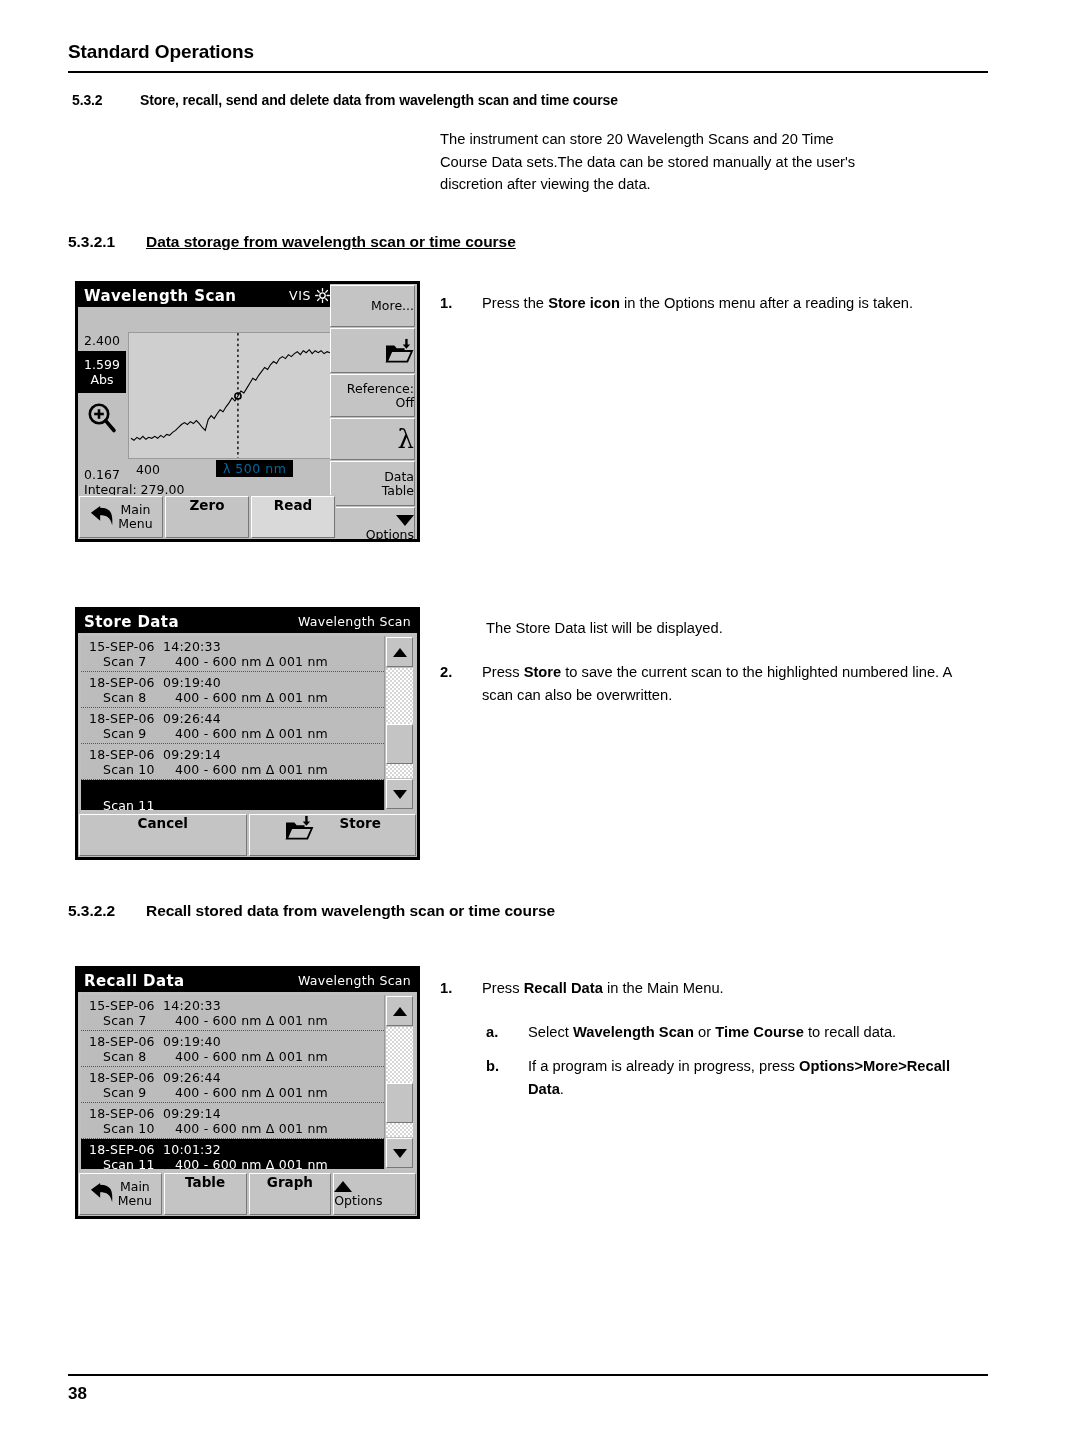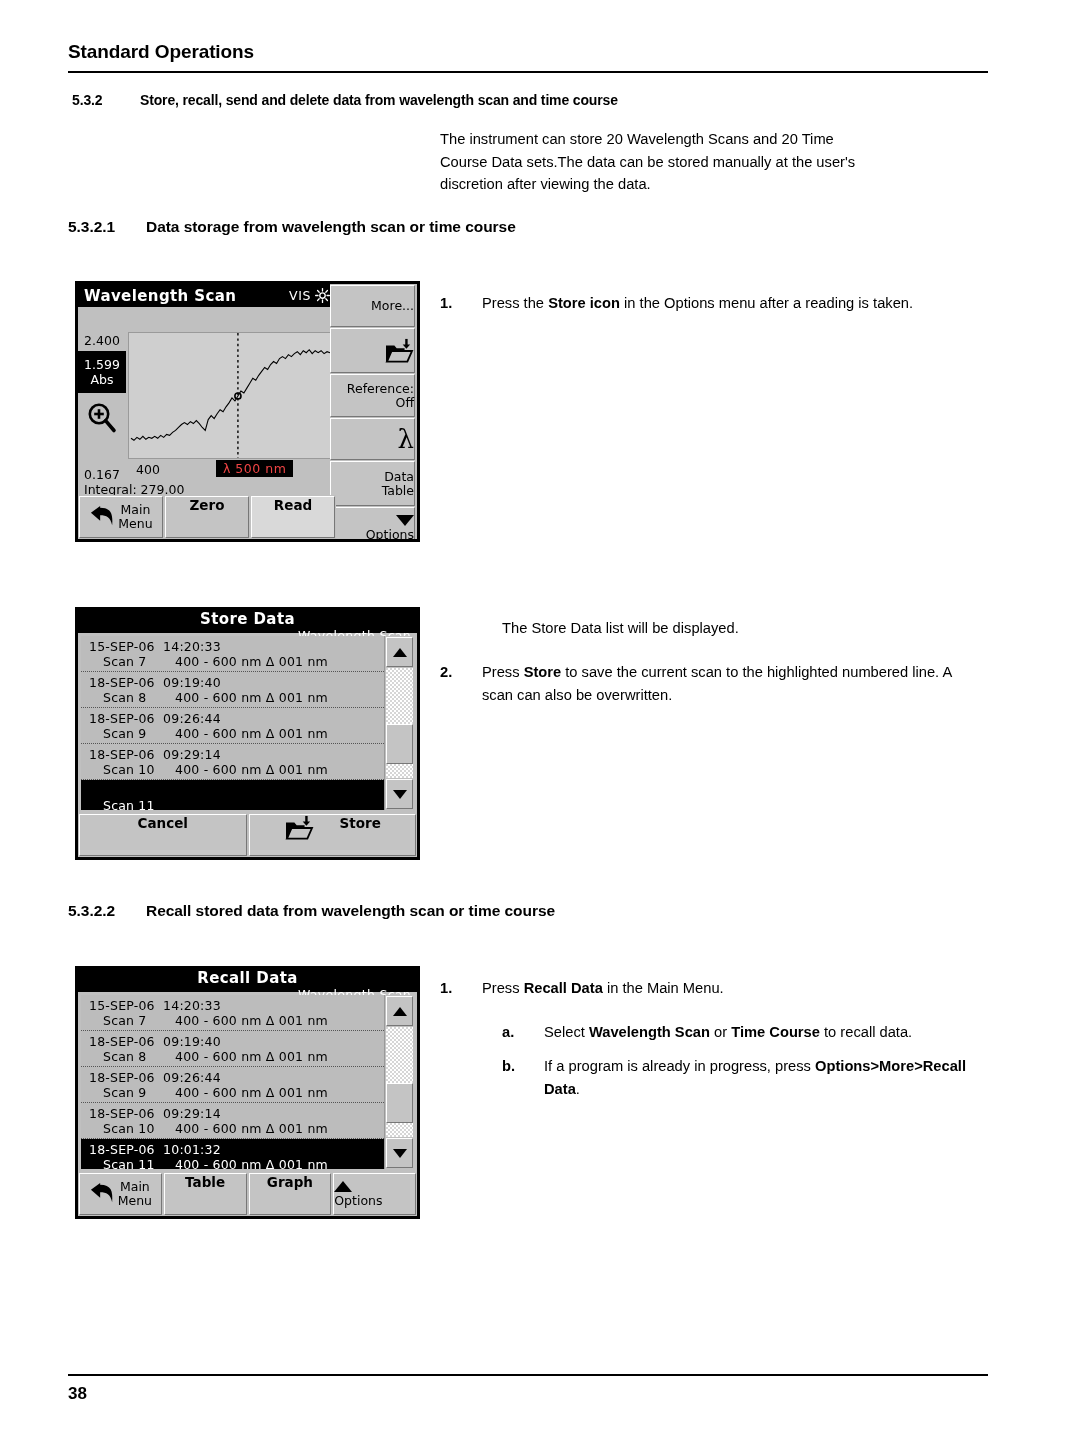--- a/index.html
+++ b/index.html
@@ -74,21 +74,21 @@
   .sub-item {
     position: relative;
     padding-left: 42px;
     margin: 0;
   }
   .sub-item > .marker {
     position: absolute;
     left: 0; top: 0;
     font-weight: bold;
   }
-  .indent-a { margin-left: 62px; }
+  .indent-a { margin-left: 46px; }
   b { font-weight: bold; }
 
   
   .footer {
     position: absolute;
     left: 68px; top: 1374px; width: 920px;
   }
   .footer-rule {
     border-top: 2.4px solid #000;
     width: 920px;
@@ -183,21 +183,21 @@
   .plot-svg { display:block; width:100%; height:100%; }
 
   .x-tick {
     position: absolute;
     left: 58px; top: 178px;
     font-size: 12.5px;
   }
   .cursor-readout {
     position: absolute;
     left: 138px; top: 176px;
-    background: #000; color: #ef4444;
+    background: #000; color: #0369a1;
     font-size: 12.5px;
     padding: 1px 7px;
     letter-spacing: 0.5px;
   }
   .integral-line {
     position: absolute;
     left: 6px; top: 198px;
     font-size: 12.5px;
   }
 
@@ -256,21 +256,21 @@
   .tri-down { border-left: 9px solid transparent; border-right: 9px solid transparent; border-top: 11px solid #000; }
   .tri-up   { border-left: 9px solid transparent; border-right: 9px solid transparent; border-bottom: 11px solid #000; }
   .folder-icon { width: 30px; height: 26px; }
   .lambda-glyph { font-family: "DejaVu Serif", serif; font-size: 26px; line-height: 26px; }
 
   
   .list-screen { left: 75px; width: 345px; }
   #screen-store  { top: 607px; height: 253px; }
   #screen-recall { top: 966px; height: 253px; }
 
-  .list-screen .dev-titlebar { width: 100%; flex-direction: column; }
+  .list-screen .dev-titlebar { width: 100%; }
   .dev-title-right.plain { font-size: 12.5px; font-weight: normal; letter-spacing: 0.3px; }
 
   .list-body {
     position: absolute;
     left: 3px; top: 26px;
     right: 3px;
     bottom: 47px;
     background: #bcbcbc;
     display: flex;
   }
@@ -350,21 +350,21 @@
 <div class="h2" style="top:92px;">
   <span class="num">5.3.2</span><span>Store, recall, send and delete data from wavelength scan and time course</span>
 </div>
 
 <div class="body-col" style="top:128px;">
   <div class="plain-para">The instrument can store 20 Wavelength Scans and 20 Time</div>
   <div class="plain-para">Course Data sets.The data can be stored manually at the user's</div>
   <div class="plain-para">discretion after viewing the data.</div>
 </div>
 
-<div class="h3" style="top:218px;">
+<div class="h3" style="top:233px;text-decoration:underline;">
   <span class="num">5.3.2.1</span><span>Data storage from wavelength scan or time course</span>
 </div>
 
 <div class="body-col" style="top:292px;">
   <div class="num-item">
     <span class="marker">1.</span>
     <span>Press the </span><b>Store icon</b><span> in the Options menu after a reading is taken.</span>
   </div>
 </div>
 

